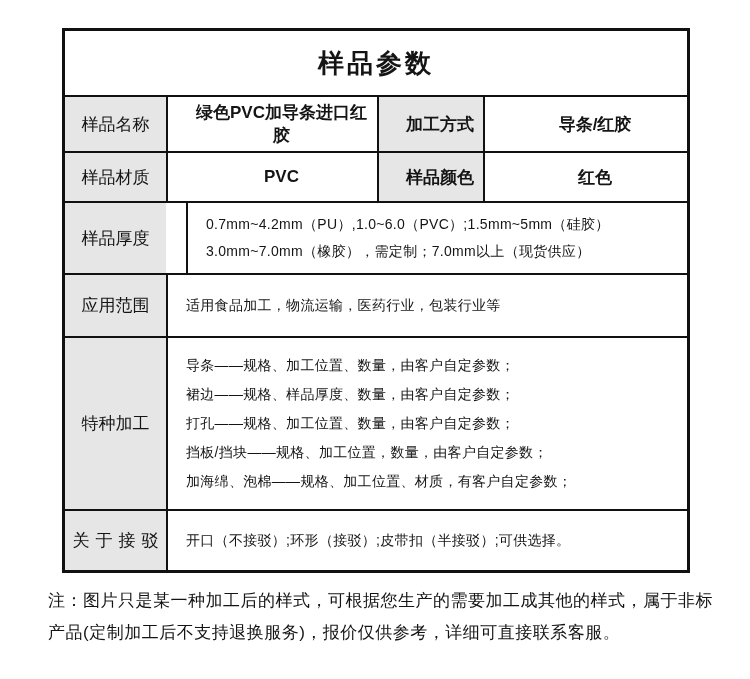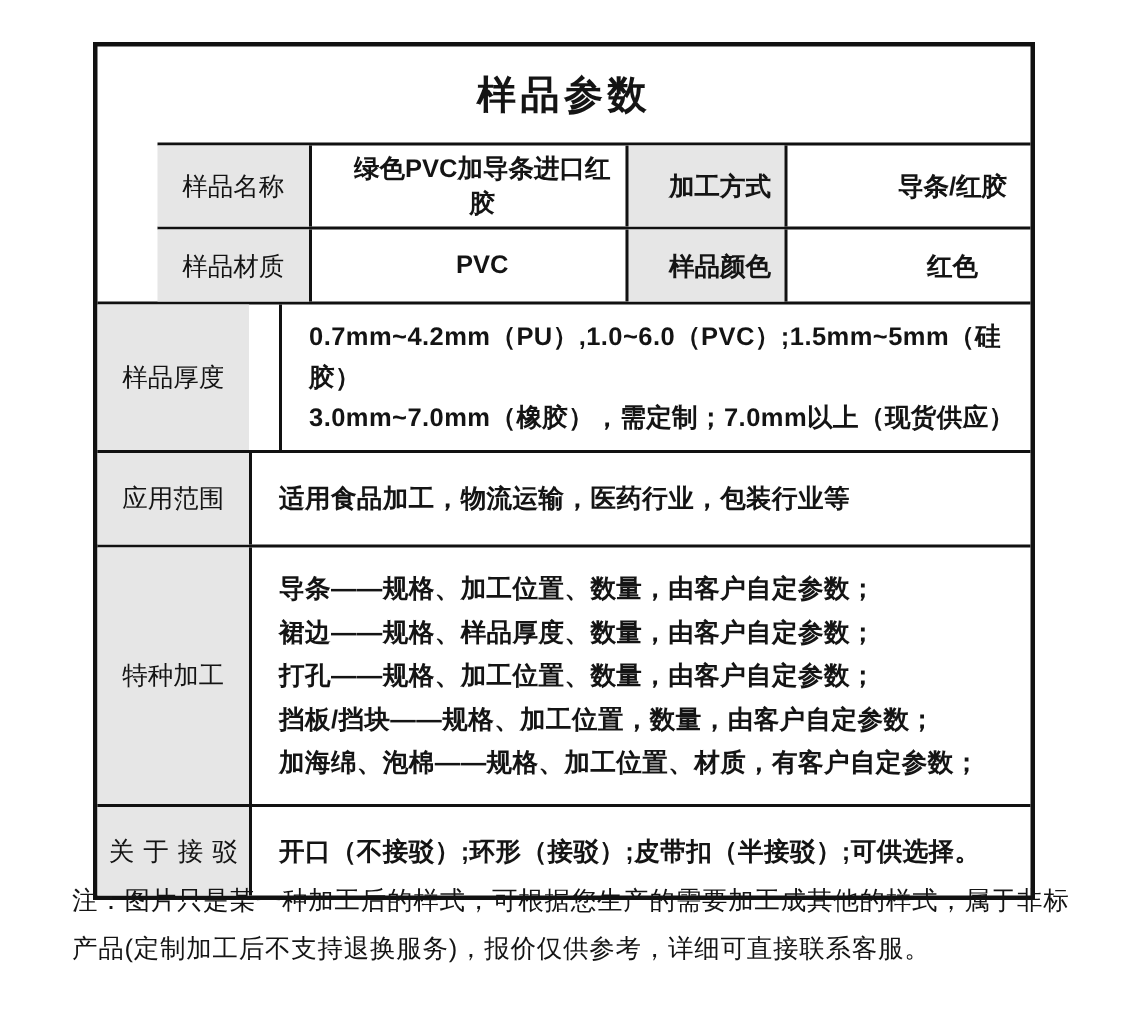--- a/index.html
+++ b/index.html
@@ -30,21 +30,21 @@
   .row:first-child { border-top: none; }
 
   .title-row {
     min-height: 64px;
     display: flex; align-items: center; justify-content: center;
   }
   .title-row .title-text {
     font-size: 26px; font-weight: 700; letter-spacing: 3px;
   }
 
-  .quad { grid-template-columns: 101px 211px 106px 204px; margin-left: 40px; }
+  .quad { grid-template-columns: 101px 211px 106px 204px; }
   .merged { grid-template-columns: 101px 521px; }
 
   .r-name     { min-height: 51px; }
   .r-material { min-height: 50px; }
   .r-thick    { min-height: 68px; gap: 20px; }
   .r-apply    { min-height: 63px; }
   .r-special  { min-height: 173px; }
   .r-joint    { min-height: 61px; }
 
   .cell {
@@ -57,21 +57,21 @@
 
   .label { background: var(--label-bg); font-weight: 500; }
   .label.heavy { font-weight: 700; }
   .value { font-weight: 700; }
 
   .content {
     display: flex; flex-direction: column;
     justify-content: center; align-items: flex-start;
     text-align: left;
     padding: 8px 10px 8px 18px;
-    font-size: 17px; font-weight: 700;
+    font-size: 14px; font-weight: 400;
     border-left: 2px solid var(--border);
   }
   .content .line { line-height: 27px; letter-spacing: 0.3px; }
   .r-special .content .line { line-height: 29px; }
 
   .spaced-label { letter-spacing: 6px; margin-right: -6px; }
 
   .note {
     position: absolute;
     left: 48px; top: 585px;

